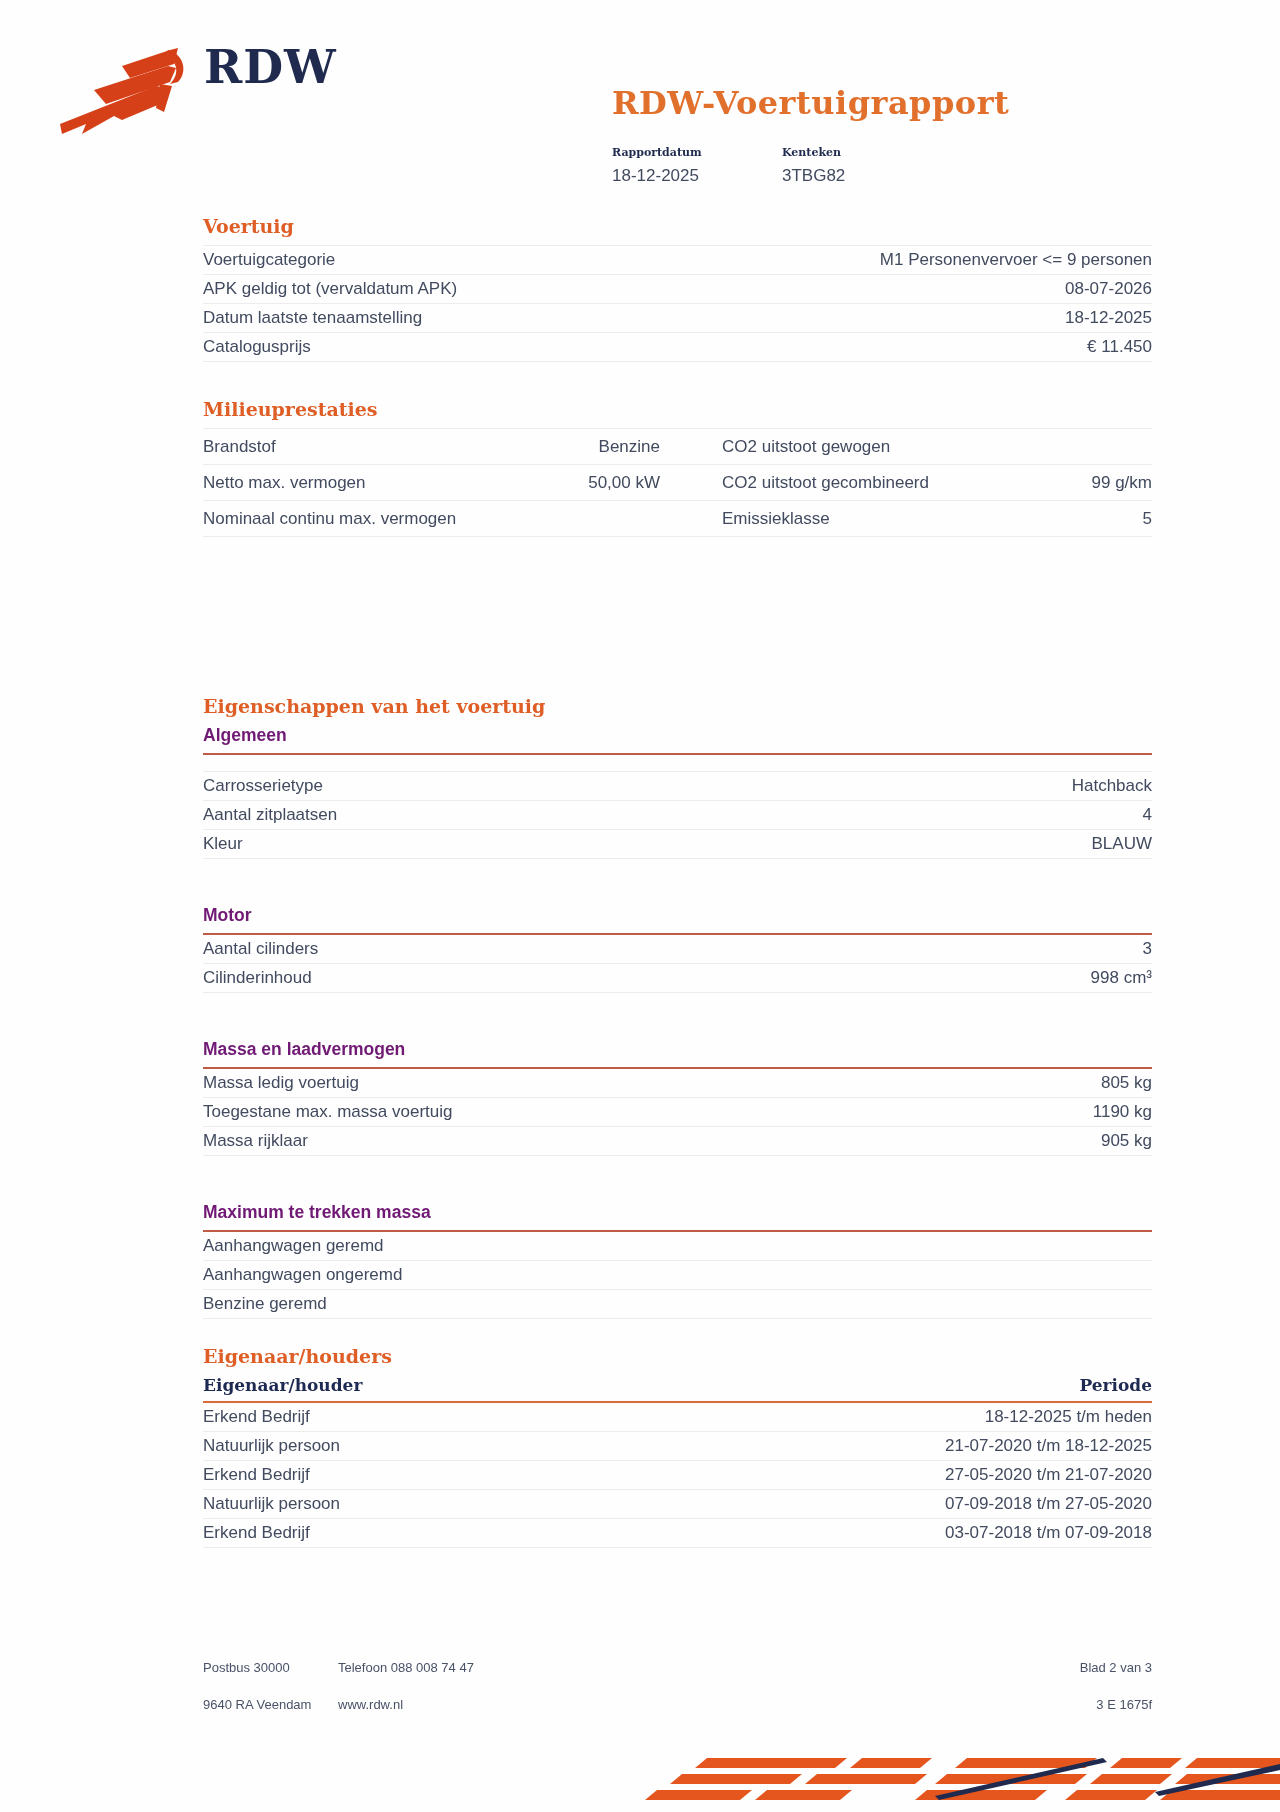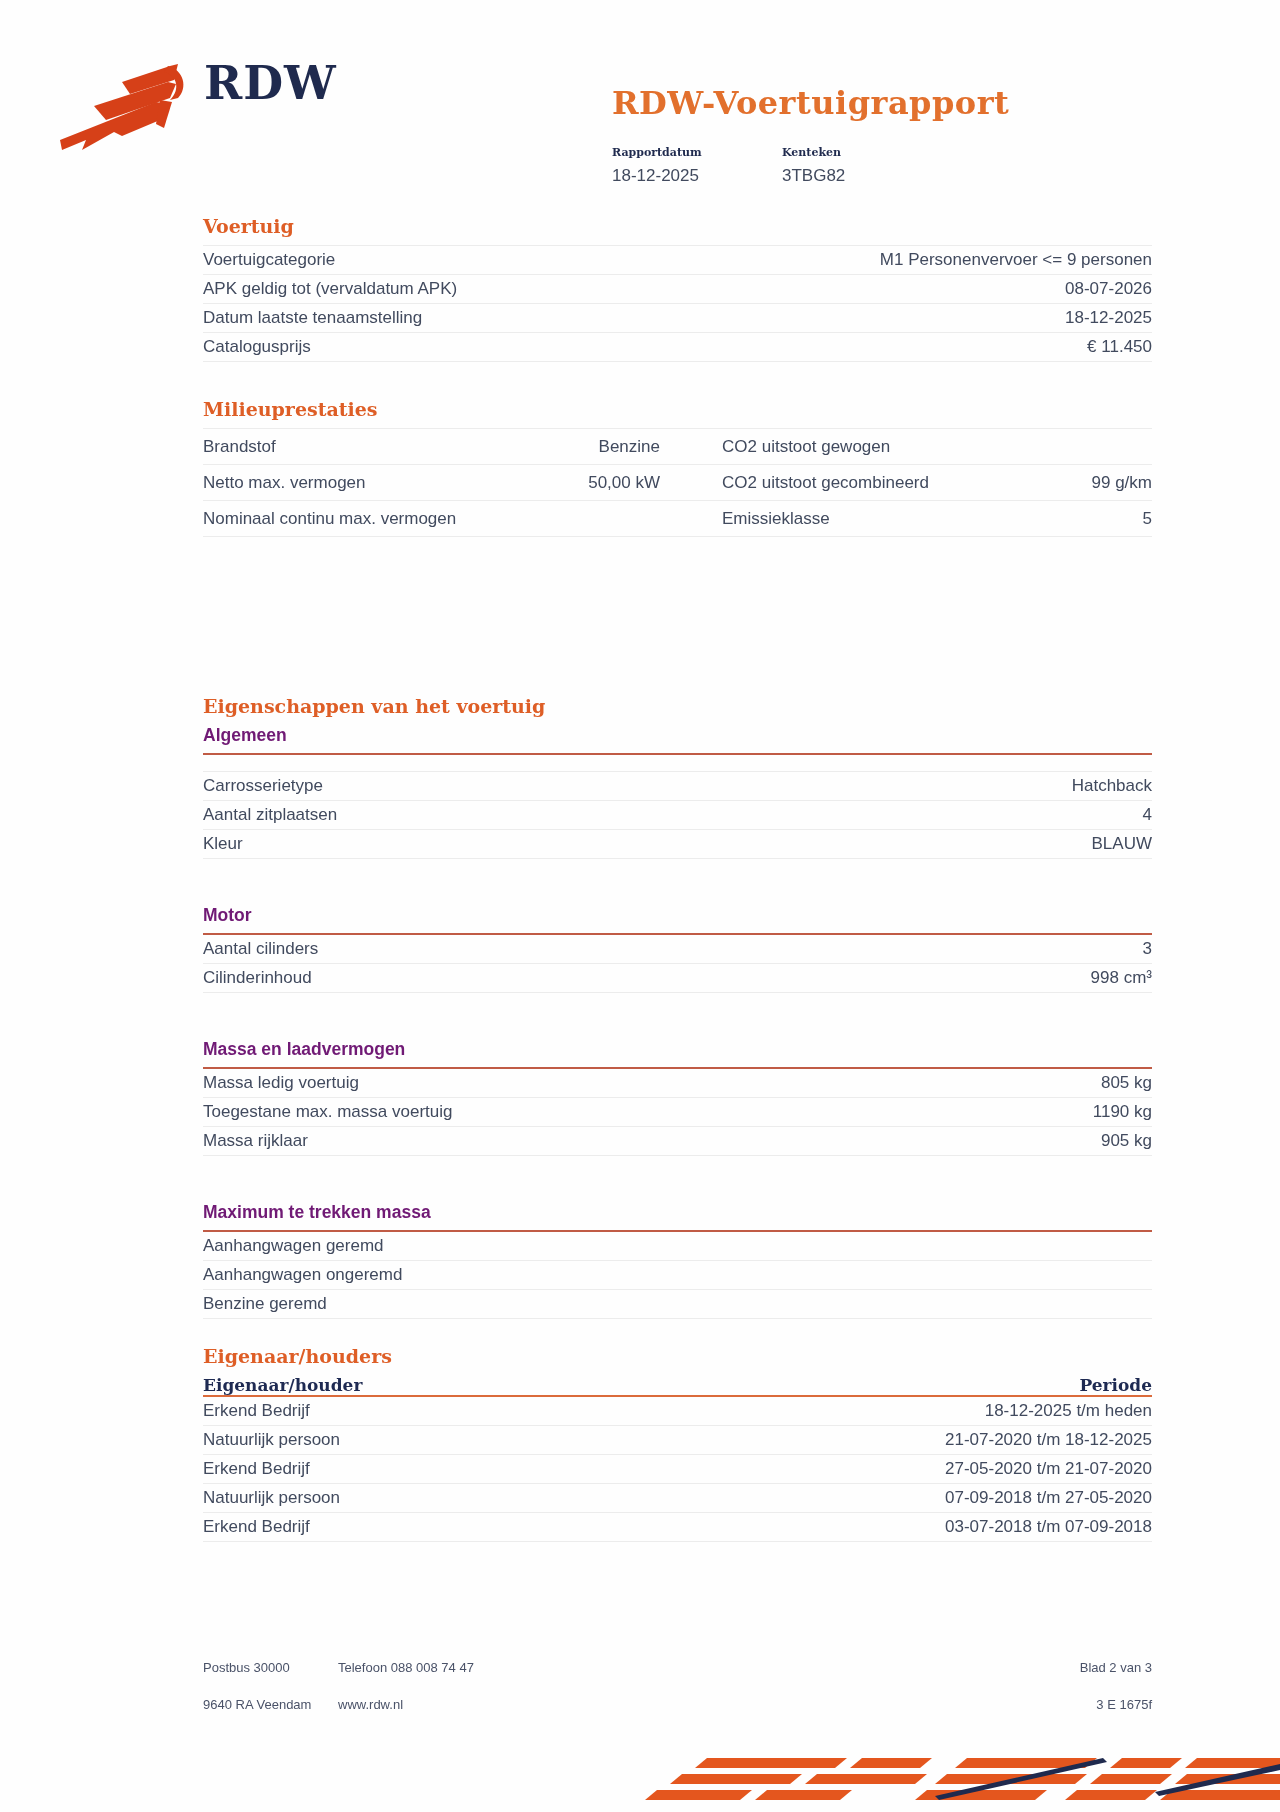--- a/index.html
+++ b/index.html
@@ -2,21 +2,21 @@
 <html><head>
 <meta charset="utf-8">
 <style>
   * { margin:0; padding:0; box-sizing:border-box; }
   html,body { background:#fff; }
   .page {
     position:relative; width:1280px; height:1812px; background:#fefefe;
     font-family:"Liberation Sans", sans-serif; color:#414A5E; overflow:hidden;
   }
   
-  .logo { position:absolute; left:52px; top:54px; display:flex; align-items:flex-start; }
+  .logo { position:absolute; left:52px; top:38px; display:flex; align-items:flex-start; }
   .logo svg { display:block; }
   .logo-text {
     font-family:"DejaVu Serif", serif; font-weight:bold; font-size:46px;
     color:#1F2A4E; letter-spacing:1px; margin-left:14px; margin-top:2px;
   }
   .title-block { position:absolute; left:612px; top:52px; width:560px; }
   .doc-title {
     font-family:"DejaVu Serif", serif; font-weight:bold; font-size:32px;
     color:#E2702D; letter-spacing:0.5px;margin-top:32px;
   }
@@ -54,21 +54,21 @@
   .subsection.first { margin-top:2px; }
   .sub-title {
     font-size:17.5px; font-weight:bold; color:#701a75;
     padding-bottom:7px; border-bottom:2px solid #C05B45;
   }
 
   
   .owner-header {
     display:flex; justify-content:space-between; align-items:flex-end;
     font-family:"DejaVu Serif", serif; font-weight:bold; font-size:17px; color:#1E2A52;
-    border-bottom:2px solid #DB6B3B;
+    padding-bottom:6px; border-bottom:2px solid #DB6B3B;
   }
 
   
   .footer { position:absolute; left:203px; top:1660px; width:949px; font-size:13px; color:#4A5268; }
   .footer-grid { display:flex; }
   .f-col1 { width:135px; }
   .f-col2 { flex:1; }
   .f-col3 { text-align:right; }
   .f-line { margin-bottom:22px; }
 

